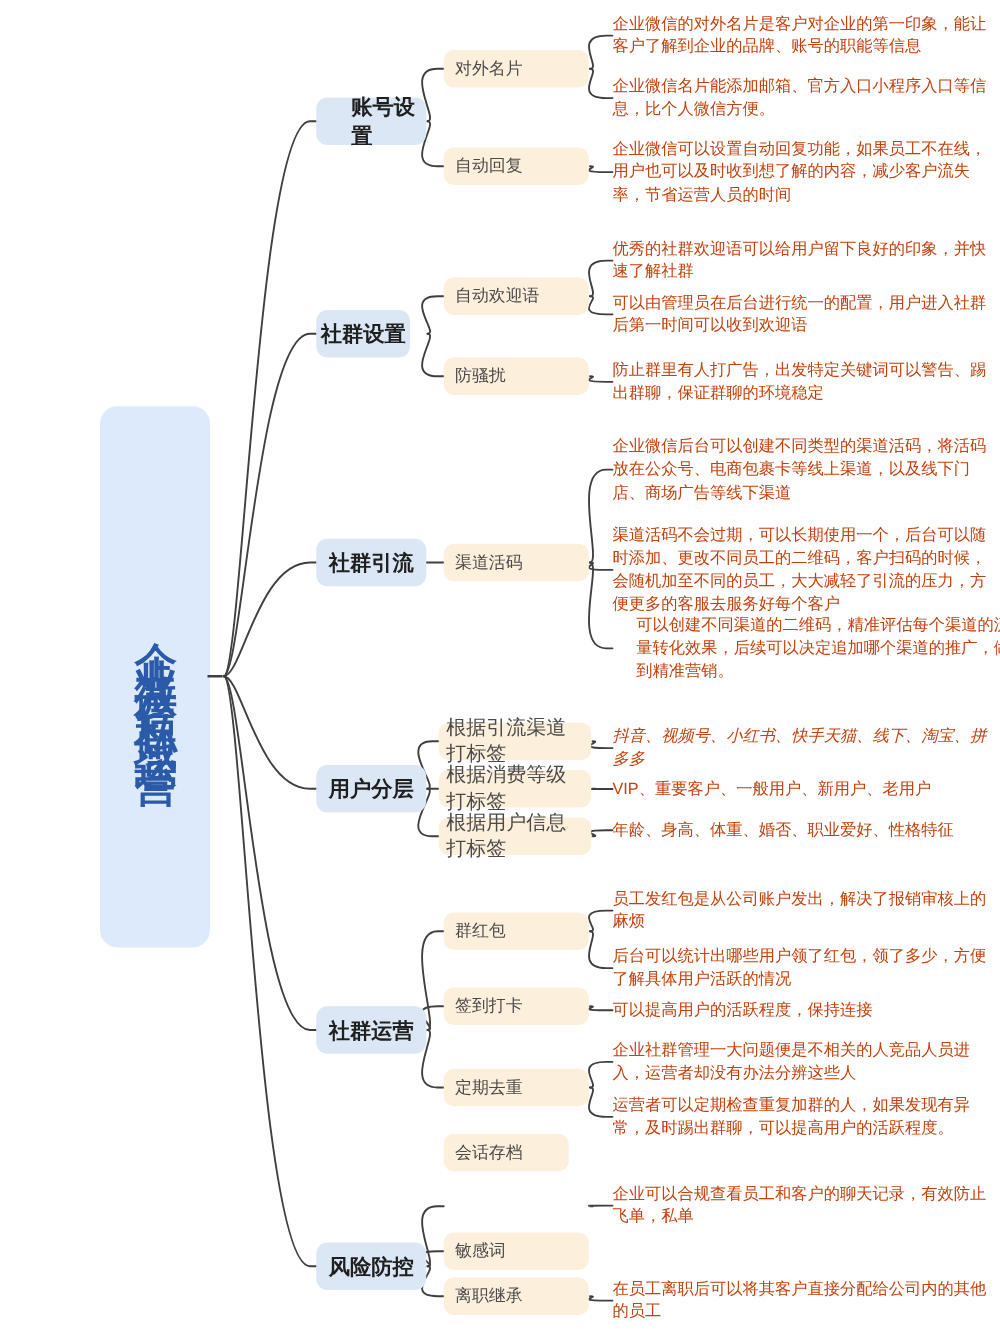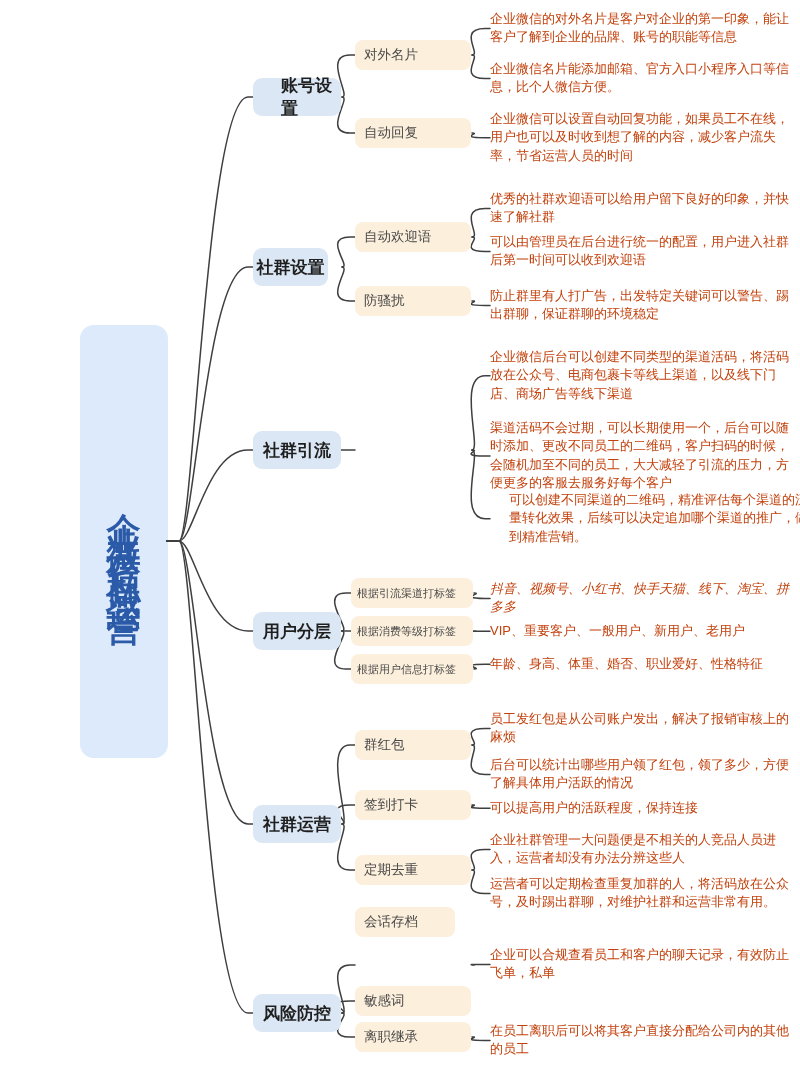--- a/index.html
+++ b/index.html
@@ -22,21 +22,21 @@
     color:#1f1f1f;border-radius:9px;
     display:flex;align-items:center;justify-content:center;
     font-size:17px;font-weight:bold;
   }
   .child{
     background:var(--child-fill,#fcefdc);
     color:#4a4a4a;border-radius:8px;
     display:flex;align-items:center;
     padding:0 9px;font-size:13.5px;
   }
-  .child.small{font-size:11px;padding:0 6px;}
+  .child.small{font-size:16px;padding:0 6px;}
   .note{
     position:absolute;z-index:1;width:302px;
     font-size:13px;line-height:1.42;color:#c2410c;
   }
   .stub{position:absolute;z-index:1;background:var(--line,#3f3f3f);}
 </style>
 </head>
 <body>
 
 <div id="canvas" style="--root-fill: #dceafb; --root-text: #2b5ba8; --branch-fill: #dbe7f4; --child-fill: #fcefdc; --line: #3f3f3f;">
@@ -89,20 +89,21 @@
   <div class="node branch" id="b1" style="left:253px;top:248px;width:75px;height:38px;">社群设置</div>
   <div class="node branch" id="b2" style="left:253px;top:431px;width:88px;height:38px;">社群引流</div>
   <div class="node branch" id="b3" style="left:253px;top:612px;width:88px;height:38px;">用户分层</div>
   <div class="node branch" id="b4" style="left:253px;top:805px;width:88px;height:38px;">社群运营</div>
   <div class="node branch" id="b5" style="left:253px;top:994px;width:88px;height:38px;">风险防控</div>
 
   <div class="node child" id="c00" style="left:355px;top:40px;width:116px;height:30px;">对外名片</div>
   <div class="node child" id="c01" style="left:355px;top:118px;width:116px;height:30px;">自动回复</div>
   <div class="node child" id="c10" style="left:355px;top:222px;width:116px;height:30px;">自动欢迎语</div>
   <div class="node child" id="c11" style="left:355px;top:286px;width:116px;height:30px;">防骚扰</div>
+  <div class="node child" id="c20" style="left:355px;top:435px;width:116px;height:30px;">渠道活码</div>
   <div class="node child small" id="c30" style="left:351px;top:578px;width:122px;height:30px;">根据引流渠道打标签</div>
   <div class="node child small" id="c31" style="left:351px;top:616px;width:122px;height:30px;">根据消费等级打标签</div>
   <div class="node child small" id="c32" style="left:351px;top:654px;width:122px;height:30px;">根据用户信息打标签</div>
   <div class="node child" id="c40" style="left:355px;top:730px;width:116px;height:30px;">群红包</div>
   <div class="node child" id="c41" style="left:355px;top:790px;width:116px;height:30px;">签到打卡</div>
   <div class="node child" id="c42" style="left:355px;top:855px;width:116px;height:30px;">定期去重</div>
   <div class="node child" id="c50" style="left:355px;top:907px;width:100px;height:30px;">会话存档</div>
   <div class="node child" id="c51" style="left:355px;top:986px;width:116px;height:30px;">敏感词</div>
   <div class="node child" id="c52" style="left:355px;top:1022px;width:116px;height:30px;">离职继承</div>
 
@@ -115,16 +116,16 @@
   <div class="note" style="left:490px;top:348px;">企业微信后台可以创建不同类型的渠道活码，将活码放在公众号、电商包裹卡等线上渠道，以及线下门店、商场广告等线下渠道</div>
   <div class="note" style="left:490px;top:419px;">渠道活码不会过期，可以长期使用一个，后台可以随时添加、更改不同员工的二维码，客户扫码的时候，会随机加至不同的员工，大大减轻了引流的压力，方便更多的客服去服务好每个客户</div>
   <div class="note" style="left:490px;top:491px;margin-left:19px;">可以创建不同渠道的二维码，精准评估每个渠道的流量转化效果，后续可以决定追加哪个渠道的推广，做到精准营销。</div>
   <div class="note" style="left:490px;top:580px;font-style:italic;">抖音、视频号、小红书、快手天猫、线下、淘宝、拼多多</div>
   <div class="note" style="left:490px;top:622px;">VIP、重要客户、一般用户、新用户、老用户</div>
   <div class="note" style="left:490px;top:655px;">年龄、身高、体重、婚否、职业爱好、性格特征</div>
   <div class="note" style="left:490px;top:710px;">员工发红包是从公司账户发出，解决了报销审核上的麻烦</div>
   <div class="note" style="left:490px;top:756px;">后台可以统计出哪些用户领了红包，领了多少，方便了解具体用户活跃的情况</div>
   <div class="note" style="left:490px;top:799px;">可以提高用户的活跃程度，保持连接</div>
   <div class="note" style="left:490px;top:831px;">企业社群管理一大问题便是不相关的人竞品人员进入，运营者却没有办法分辨这些人</div>
-  <div class="note" style="left:490px;top:875px;">运营者可以定期检查重复加群的人，将活码放在公众号，及时踢出群聊，对维护社群和运营非常有用。</div>
+  <div class="note" style="left:490px;top:875px;">运营者可以定期检查重复加群的人，如果发现有异常，及时踢出群聊，可以提高用户的活跃程度。</div>
   <div class="note" style="left:490px;top:946px;">企业可以合规查看员工和客户的聊天记录，有效防止飞单，私单</div>
   <div class="note" style="left:490px;top:1022px;">在员工离职后可以将其客户直接分配给公司内的其他的员工</div>
 </div>
 
 </body></html>

